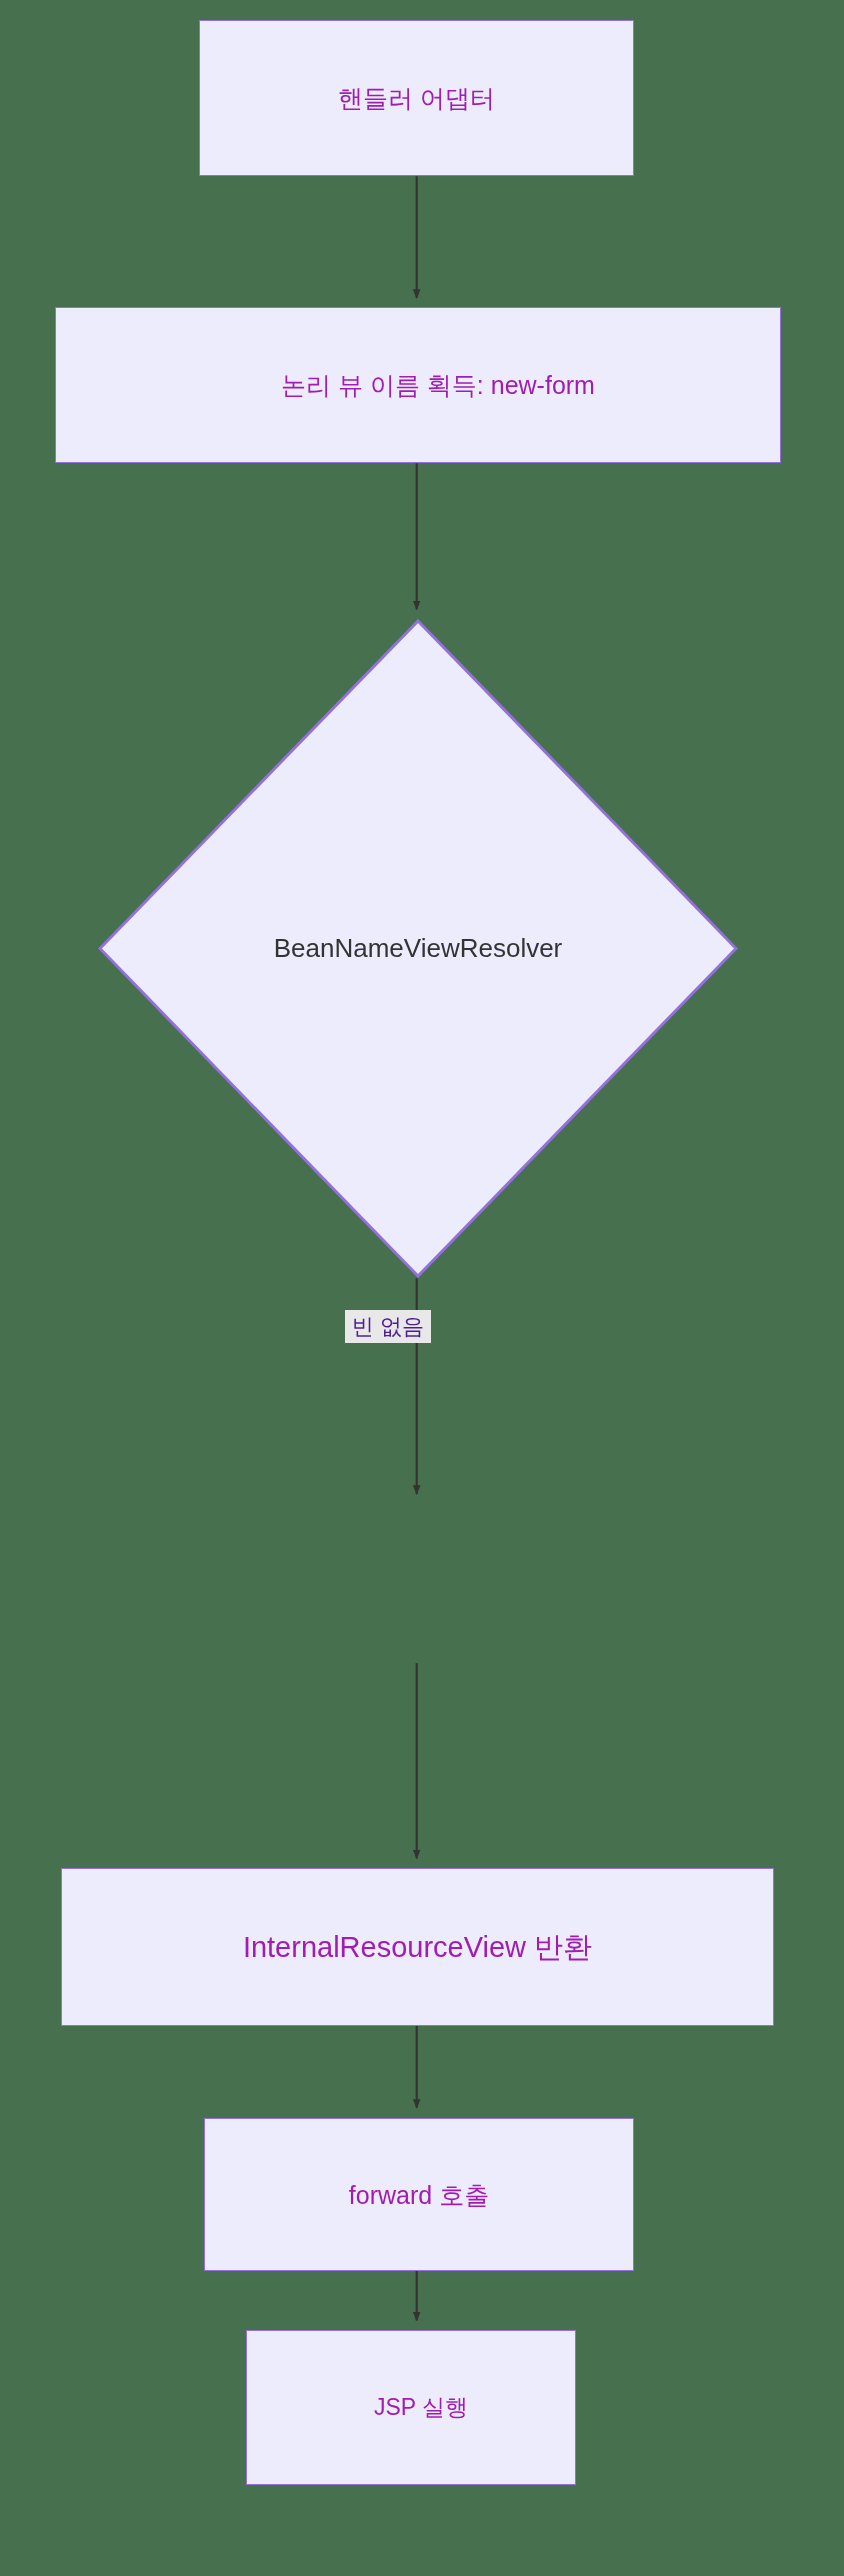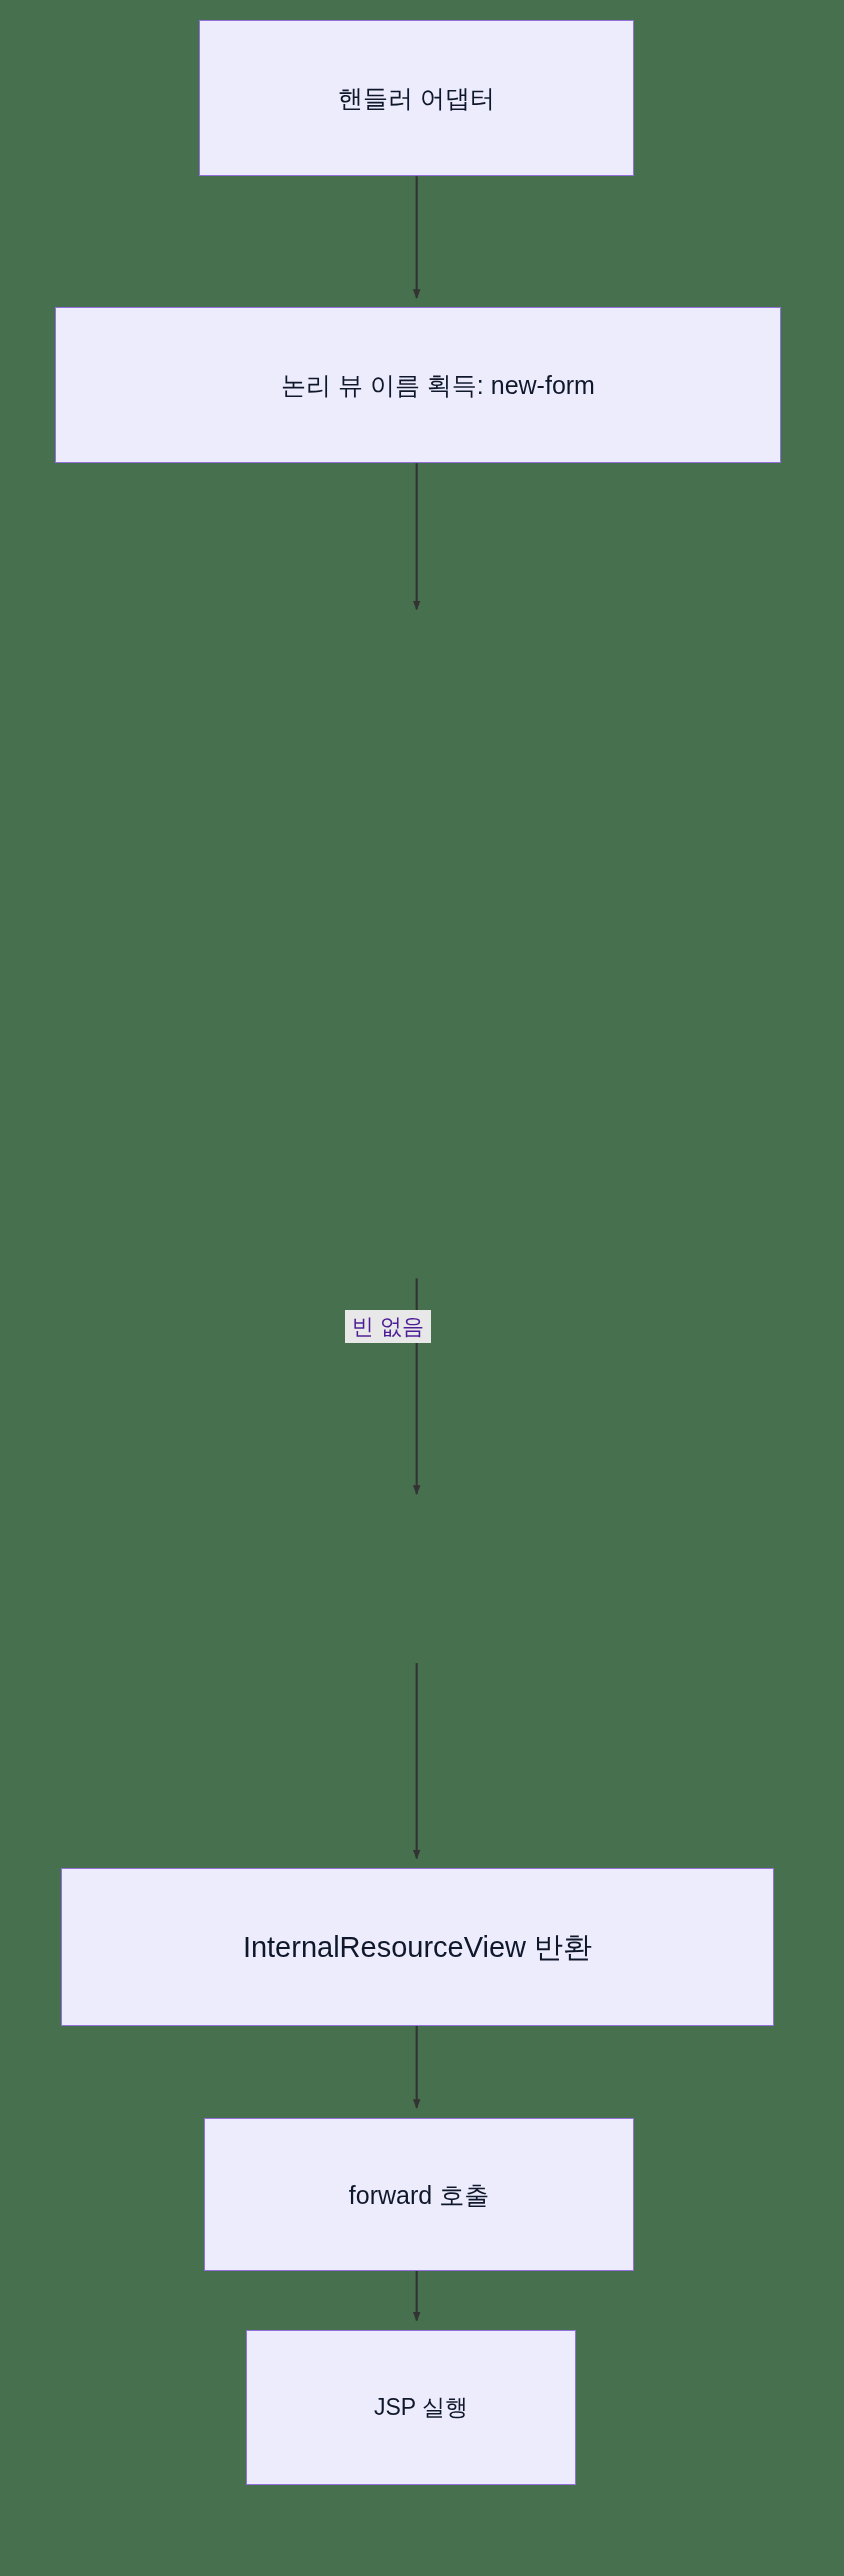--- a/index.html
+++ b/index.html
@@ -27,21 +27,21 @@
 
   
   .node {
     position: absolute;
     box-sizing: border-box;
     background: #ececfd;
     border: 1.9px solid #9370db;
     display: flex;
     align-items: center;
     justify-content: center;
-    color: #0f172a;
+    color: #a21caf;
     text-align: center;
     line-height: 1.2;
     z-index: 3;
   }
   .node-label {
     display: block;
     padding: 0 11.6px;
     white-space: nowrap;
   }
 
@@ -125,20 +125,28 @@
   </svg>
 
   <div class="node" id="node-handler-adapter">
     <span class="node-label">핸들러 어댑터</span>
   </div>
 
   <div class="node" id="node-view-name">
     <span class="node-label">논리 뷰 이름 획득: new-form</span>
   </div>
 
+  <div id="node-decision">
+    <svg viewBox="0 0 662 682" preserveAspectRatio="none">
+      <polygon points="331,2 660,341 331,680 2,341" fill="#ececfd" stroke="#9370db" stroke-width="3"></polygon>
+    </svg>
+    <div class="diamond-text">
+      <span>BeanNameViewResolver</span>
+    </div>
+  </div>
 
   <div id="edge-label-no-bean">
     <span>빈 없음</span>
   </div>
 
 
   <div class="node" id="node-irv-return">
     <span class="node-label">InternalResourceView 반환</span>
   </div>
 

